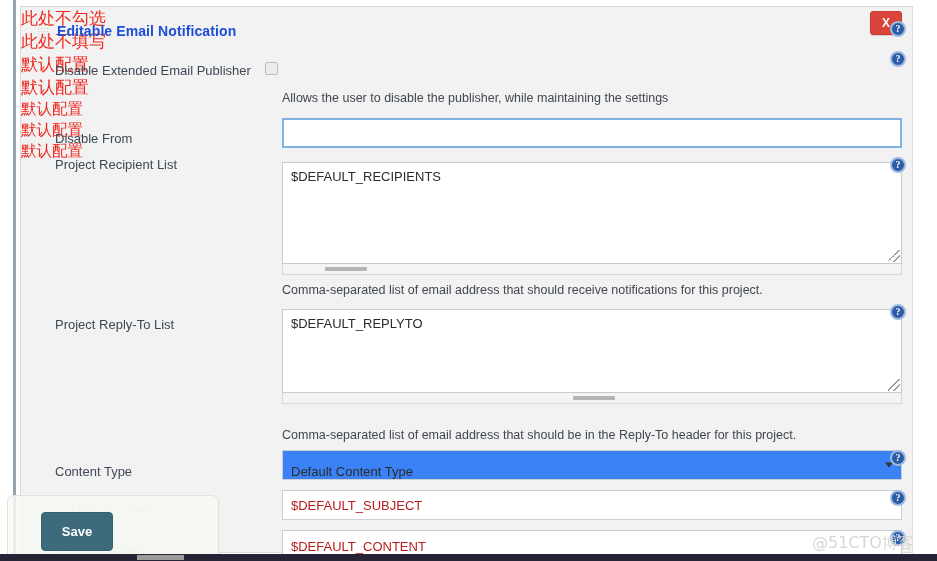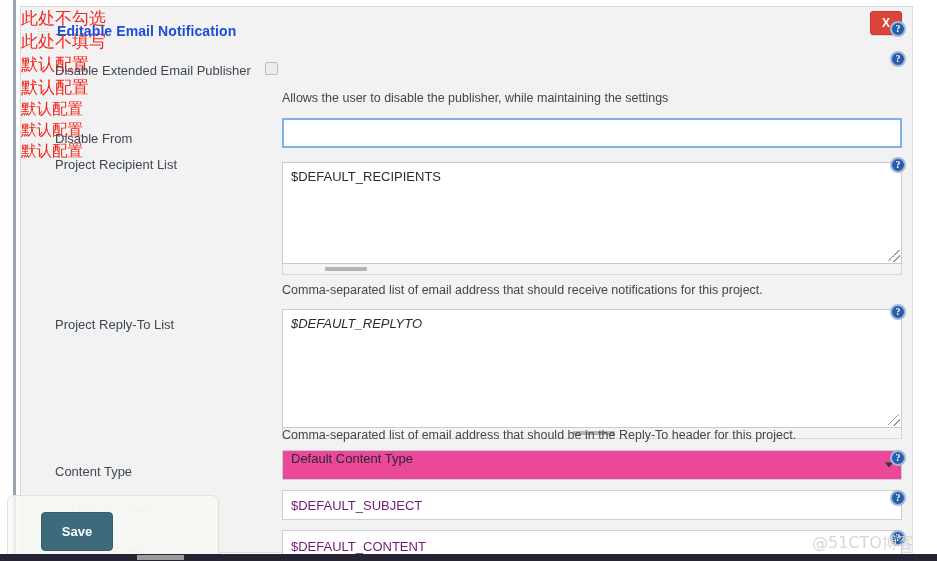--- a/index.html
+++ b/index.html
@@ -93,21 +93,21 @@
     white-space: nowrap;
   }
 
   
   input.txt, .fakeinput {
     width: 620px; height: 30px;
     background: #ffffff;
     border: 1px solid #ccd0d4;
     font-family: "Liberation Sans", sans-serif;
     font-size: 13px;
-    color: #701a75;
+    color: #b91c1c;
     padding: 3px 8px;
     outline: none;
   }
   .fakeinput { display: flex; align-items: center; }
   input.txt.focused { border: 2px solid #7fb1e3; height: 30px; }
 
   
   .ta-wrap { position: relative; width: 620px; }
   textarea.ta {
     width: 620px;
@@ -141,23 +141,23 @@
     position: absolute;
     top: 3px; height: 4px;
     background: #b4b4b4;
     border-radius: 1px;
   }
 
   
   .sel {
     position: relative;
     width: 620px; height: 30px;
-    background: #ec4899;
+    background: #3b82f6;
     border: 1px solid #ccd0d4;
-    display: flex; align-items: flex-start;
+    display: flex; align-items: flex-end;
     padding: 0 8px;
     font-size: 13px;
     color: #2b2b2b;
     cursor: pointer;
   }
   .sel .caret {
     position: absolute; right: 8px; top: 50%;
     transform: translateY(-50%);
     width: 0; height: 0;
     border-left: 4px solid transparent;
@@ -297,21 +297,21 @@
       <div class="hscroll">
         <div class="thumb" style="left:42px; width:42px;"></div>
       </div>
     </div>
     <div class="cn" style="left:506px; top:174px;">默认配置</div>
     <div class="desc" style="top:276px;">Comma-separated list of email address that should receive notifications for this project.</div>
 
     <div class="lbl" style="left:34px; top:310px;">Project Reply-To List</div>
     <div class="field" style="top:302px;">
       <div class="ta-wrap">
-        <textarea class="ta" style="height: 119px; font-style: italic;">$DEFAULT_REPLYTO</textarea>
+        <textarea class="ta" style="height: 84px;">$DEFAULT_REPLYTO</textarea>
         <div class="resize-grip"></div>
       </div>
       <div class="hscroll">
         <div class="thumb" style="left:290px; width:42px;"></div>
       </div>
     </div>
     <div class="cn" style="left:533px; top:321px;">默认配置</div>
     <div class="desc" style="top:421px;">Comma-separated list of email address that should be in the Reply-To header for this project.</div>
 
     <div class="lbl" style="left:34px; top:457px;">Content Type</div>

